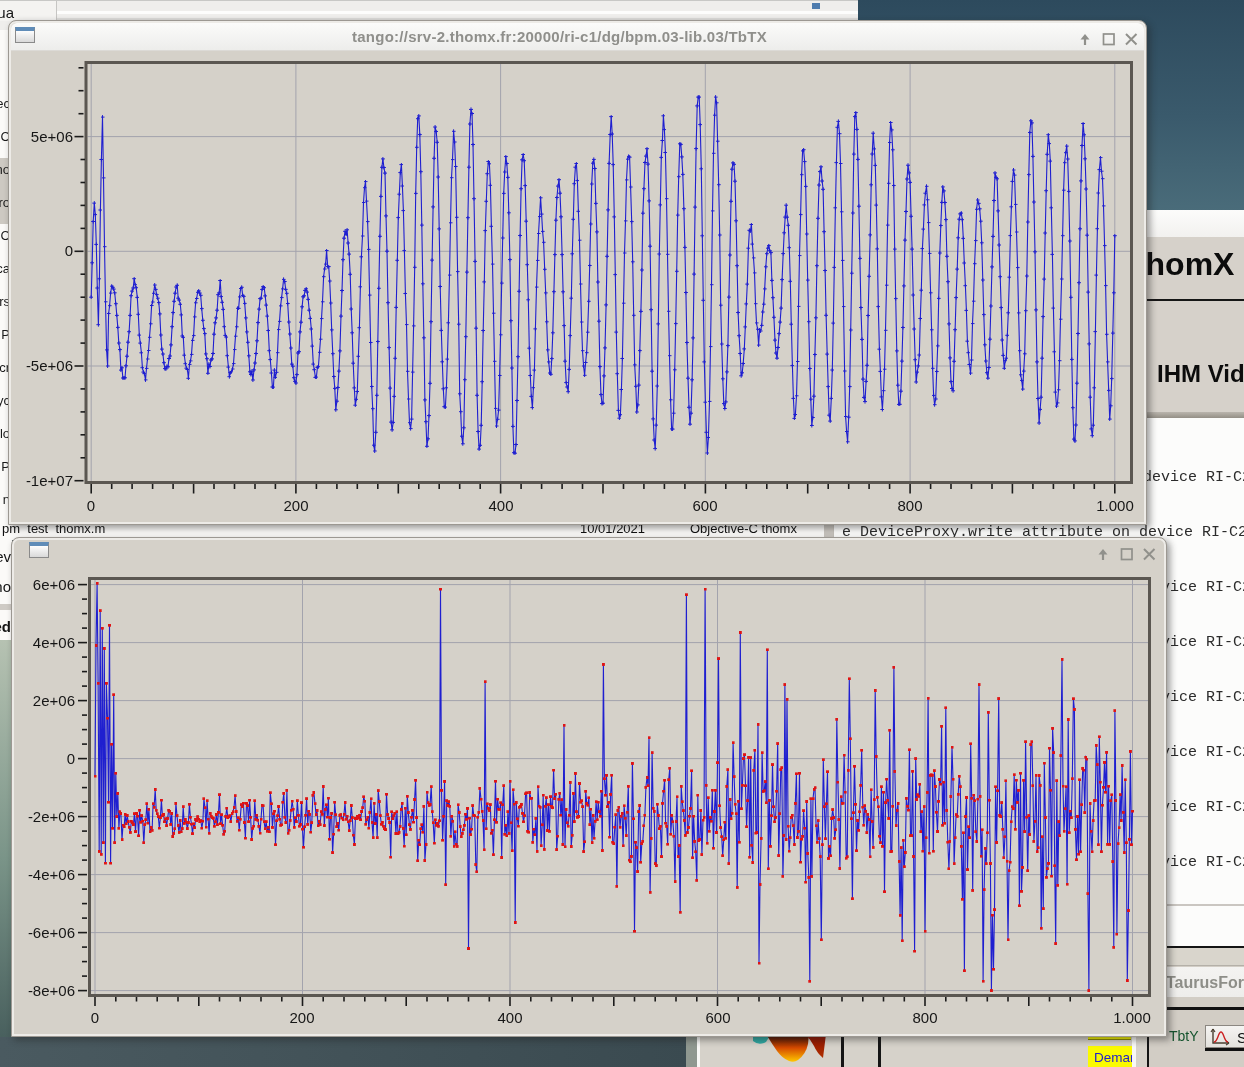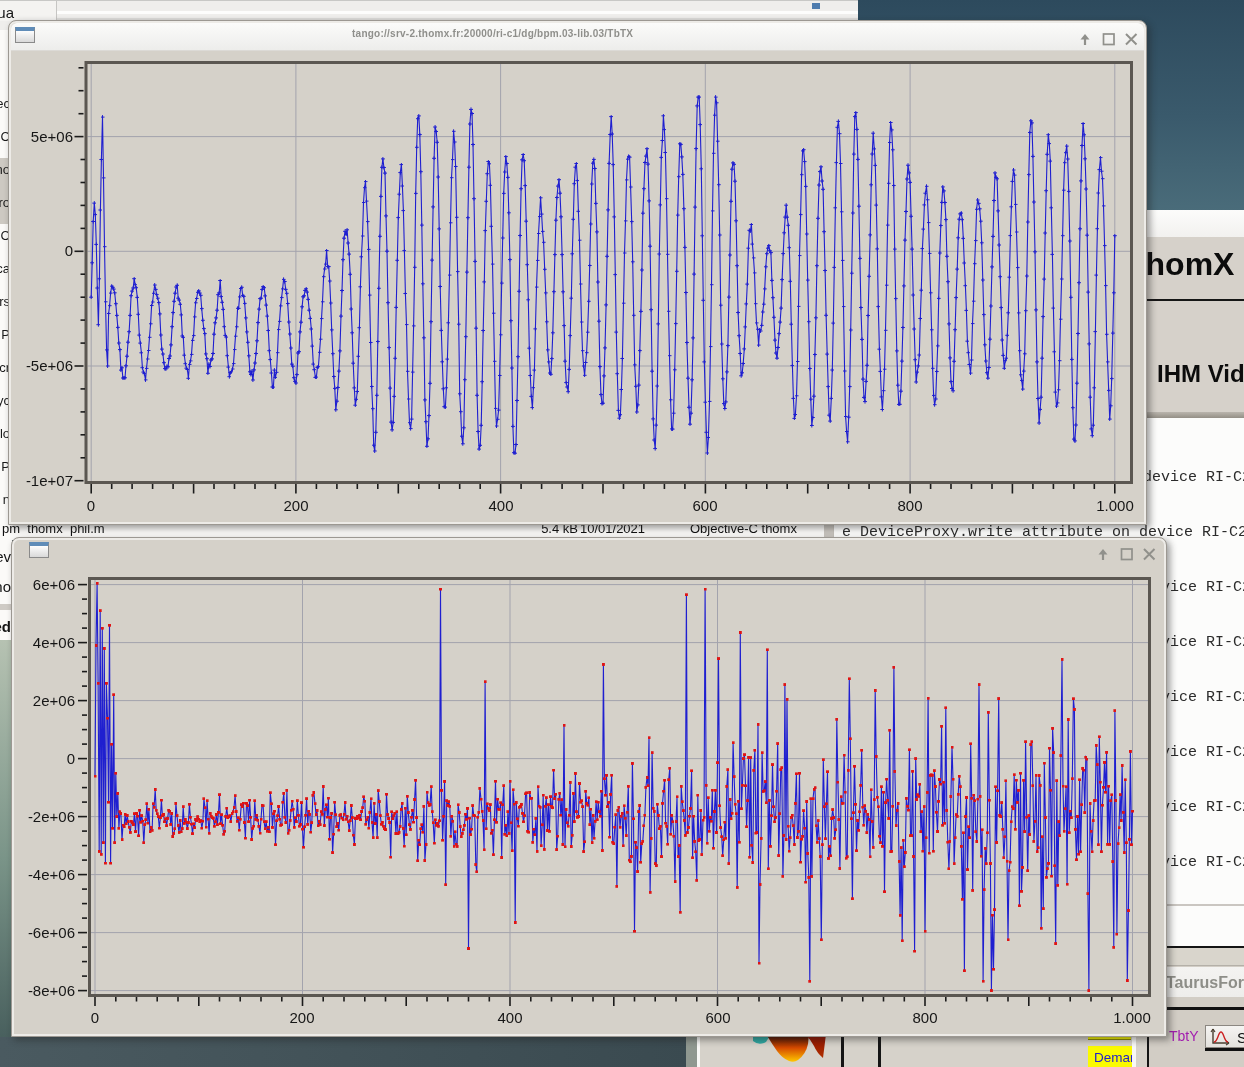--- a/index.html
+++ b/index.html
@@ -2,21 +2,21 @@
 <html><head><meta charset="utf-8">
 <style>
 * {margin:0;padding:0;box-sizing:border-box}
 body {width:1244px;height:1067px;overflow:hidden;position:relative;
   font-family:"Liberation Sans", sans-serif;background:#44545a}
 .abs {position:absolute}
 .win {position:absolute;background:#d5d1c9;border:1px solid #9c9892;
   border-radius:8px 8px 0 0;box-shadow:inset 0 0 0 2px #edebe7, 3px 3px 7px rgba(30,30,30,.45)}
 .tbar {position:absolute;left:2px;right:2px;top:2px;height:28px;
   background:linear-gradient(#fbfbfa,#ededeb);border-radius:6px 6px 0 0;border-bottom:1px solid #dcdad6}
-.title {position:absolute;font-weight:bold;font-size:10px;letter-spacing:0.25px;color:#8f8f8b;white-space:pre}
+.title {position:absolute;font-weight:bold;font-size:15px;letter-spacing:0.25px;color:#8f8f8b;white-space:pre}
 .wicon {position:absolute;width:20px;height:16px;background:linear-gradient(#fdfdfd,#d9d9d9);
   border:1px solid #8a8a8a;border-top:4px solid #5f8cb8}
 .mono {font-family:"Liberation Mono", monospace;font-size:15px;color:#2b2b2b}
 </style></head>
 <body>
 
 <div class="abs" style="left:858px;top:0;width:386px;height:212px;
  background:linear-gradient(#2d4a5d 0%,#3a5a6c 55%,#4a6c7a 100%)"></div>
 <div class="abs" style="left:0;top:1035px;width:690px;height:32px;
  background:linear-gradient(90deg,#4a5a60,#3a4a50)"></div>
@@ -32,22 +32,21 @@
 <div style="position:absolute;left:-30px;top:195px;width:40px;text-align:right;font-size:13px;color:#1a1a1a">ro</div>
 <div style="position:absolute;left:-30px;top:228px;width:40px;text-align:right;font-size:13px;color:#1a1a1a">C</div>
 <div style="position:absolute;left:-30px;top:261px;width:40px;text-align:right;font-size:13px;color:#1a1a1a">ca</div>
 <div style="position:absolute;left:-30px;top:294px;width:40px;text-align:right;font-size:13px;color:#1a1a1a">rs</div>
 <div style="position:absolute;left:-30px;top:327px;width:40px;text-align:right;font-size:13px;color:#1a1a1a">P</div>
 <div style="position:absolute;left:-30px;top:360px;width:40px;text-align:right;font-size:13px;color:#1a1a1a">cr</div>
 <div style="position:absolute;left:-30px;top:393px;width:40px;text-align:right;font-size:13px;color:#1a1a1a">yc</div>
 <div style="position:absolute;left:-30px;top:426px;width:40px;text-align:right;font-size:13px;color:#1a1a1a">lo</div>
 <div style="position:absolute;left:-30px;top:459px;width:40px;text-align:right;font-size:13px;color:#1a1a1a">P</div>
 <div style="position:absolute;left:-30px;top:492px;width:40px;text-align:right;font-size:13px;color:#1a1a1a">n</div>
-<div style="position:absolute;left:2px;top:521px;font-size:13px;color:#111;white-space:pre">pm  thomx  phil.m</div>
-<div style="position:absolute;left:0;top:521px;width:578px;text-align:right;font-size:13px;color:#111">5.4 kB</div>
+<div style="position:absolute;left:2px;top:521px;font-size:13px;color:#111;white-space:pre">pm  test  thomx.m</div>
 <div style="position:absolute;left:580px;top:521px;font-size:13px;color:#111">10/01/2021</div>
 <div style="position:absolute;left:690px;top:521px;font-size:13px;color:#111">Objective-C thomx</div>
 <div style="position:absolute;left:824px;top:519px;width:9px;height:21px;background:#c9c5bf"></div>
 </div>
 
 <div class="abs" style="left:0;top:540px;width:12px;height:100px;background:#fbfaf8">
 <div style="position:absolute;left:-30px;top:8px;width:41px;text-align:right;font-size:15px;color:#151515">ev</div>
 <div style="position:absolute;left:-30px;top:38px;width:41px;text-align:right;font-size:15px;color:#151515">no</div>
 <div style="position:absolute;left:0;top:64px;width:12px;height:6px;background:#cfcbc5"></div>
 <div style="position:absolute;left:-30px;top:78px;width:41px;text-align:right;font-size:15px;color:#151515;font-weight:bold">ed</div>
@@ -73,21 +72,21 @@
 <div style="position:absolute;left:0;bottom:0;width:97px;height:6px;background:linear-gradient(#bab5ad,#948f86)"></div>
 </div>
 
 <div class="abs" style="left:1147px;top:946px;width:97px;height:121px;background:#d2cdc5;
  border-left:2px solid #141414;border-top:2px solid #141414;overflow:hidden">
 <div style="position:absolute;left:0;top:0;width:97px;height:18px;background:#d9d5cc;border-bottom:1px solid #b4b0a8"></div>
 <div style="position:absolute;left:0;top:19px;width:97px;height:30px;background:linear-gradient(#f4f3f1,#eeedeb)">
 <div style="position:absolute;left:17px;top:7px;font-weight:bold;font-size:16px;color:#8e8e88;white-space:pre">TaurusForm</div>
     </div>
 <div style="position:absolute;left:0;top:59px;width:97px;height:2.5px;background:#111"></div>
-<div style="position:absolute;left:20px;top:80px;font-size:14px;color:#a21caf">TbtY</div>
+<div style="position:absolute;left:20px;top:80px;font-size:14px;color:#14532d">TbtY</div>
 <div style="position:absolute;left:56px;top:77px;width:45px;height:23px;background:linear-gradient(#f5f4f2,#e4e2dd);border:1px solid #8b8781">
 <svg width="22" height="20" style="position:absolute;left:3px;top:1px" viewBox="0 0 22 20">
 <path d="M4,2 V16 H20" stroke="#4a3f30" stroke-width="1.4" fill="none"></path>
 <path d="M4,2 l-2,3 M4,2 l2,3 M20,16 l-3,-2 M20,16 l-3,2" stroke="#4a3f30" stroke-width="1.2" fill="none"></path>
 <path d="M5,15 C9,15 9,5 12,5 C15,5 15,15 19,15" stroke="#cc2222" stroke-width="1.4" fill="none"></path>
 </svg>
 <div style="position:absolute;left:31px;top:3px;font-size:15px;color:#0a0a0a">S</div>
 </div>
 <div style="position:absolute;left:56px;top:100px;width:45px;height:3px;background:#111"></div>
 </div>

